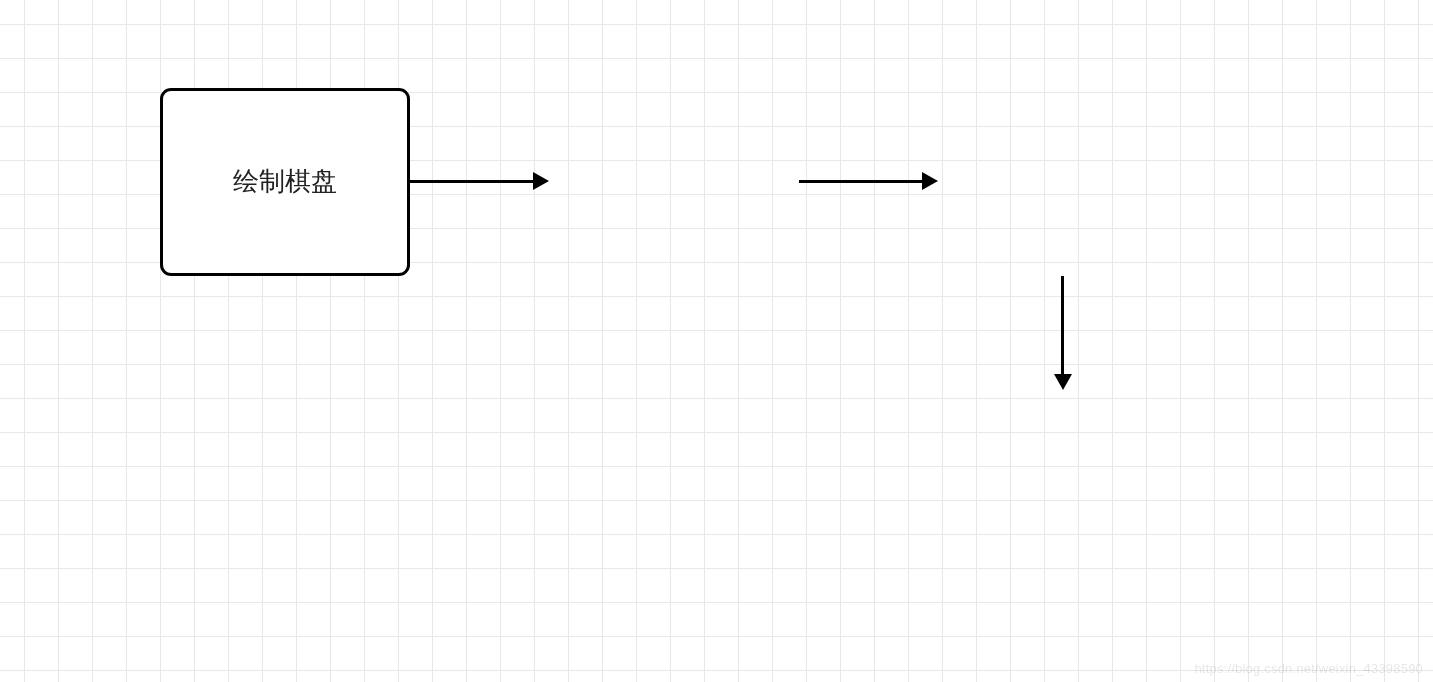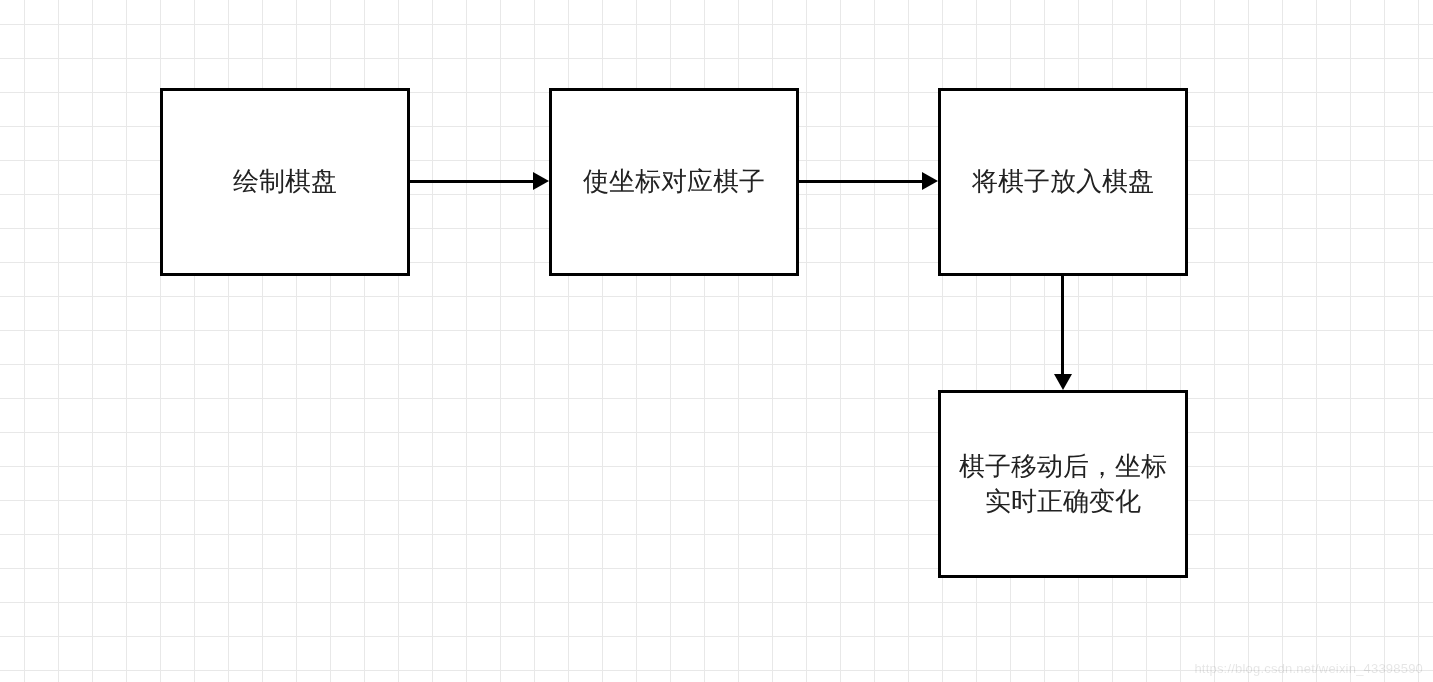--- a/index.html
+++ b/index.html
@@ -74,46 +74,37 @@
       letter-spacing: 0.2px;
     }
   </style>
 </head>
 <body>
 
 <div class="grid-bg"></div>
 
 <div class="diagram">
 
-  <div class="node" style="left:160px; top:88px; width:250px; height:188px;">
+  <div class="node" style="left:160px; top:88px; width:250px; height:188px;border-radius:11px;">
     <span>绘制棋盘</span>
   </div>
 
   <div class="arrow">
     <div class="arrow-h-line" style="left:410px; top:180px; width:125px;"></div>
     <div class="arrow-head-right" style="left:533px; top:172px;"></div>
   </div>
 
-  <div class="node" style="left:549px; top:88px; width:250px; height:188px;">
-    <span>使坐标对应棋子</span>
-  </div>
 
   <div class="arrow">
     <div class="arrow-h-line" style="left:799px; top:180px; width:125px;"></div>
     <div class="arrow-head-right" style="left:922px; top:172px;"></div>
   </div>
 
-  <div class="node" style="left:938px; top:88px; width:250px; height:188px;">
-    <span>将棋子放入棋盘</span>
-  </div>
 
   <div class="arrow">
     <div class="arrow-v-line" style="left:1061px; top:276px; height:100px;"></div>
     <div class="arrow-head-down" style="left:1054px; top:374px;"></div>
   </div>
 
-  <div class="node" style="left:938px; top:390px; width:250px; height:188px;">
-    <span>棋子移动后，坐标实时正确变化</span>
-  </div>
 
 </div>
 
 <div class="watermark">https://blog.csdn.net/weixin_43398590</div>
 
 </body></html>

